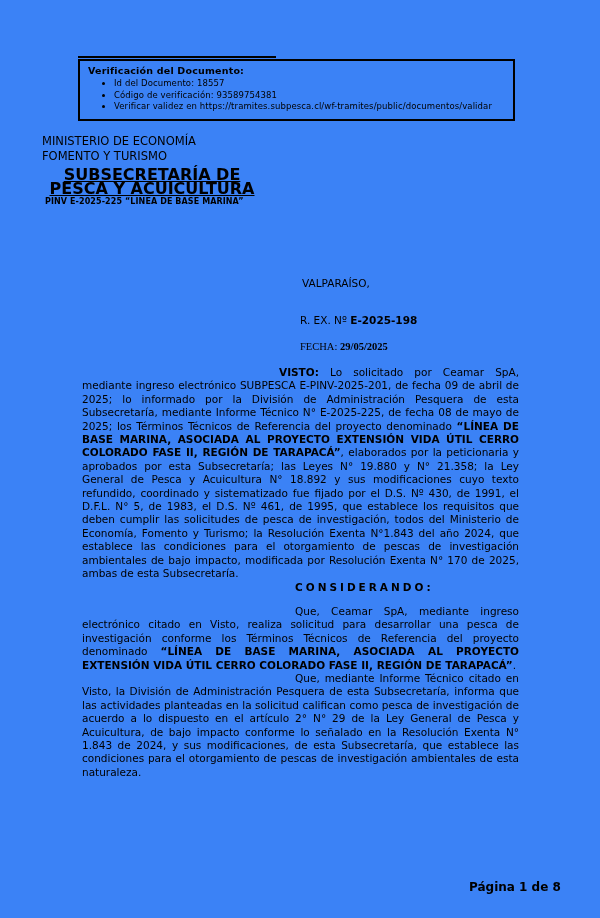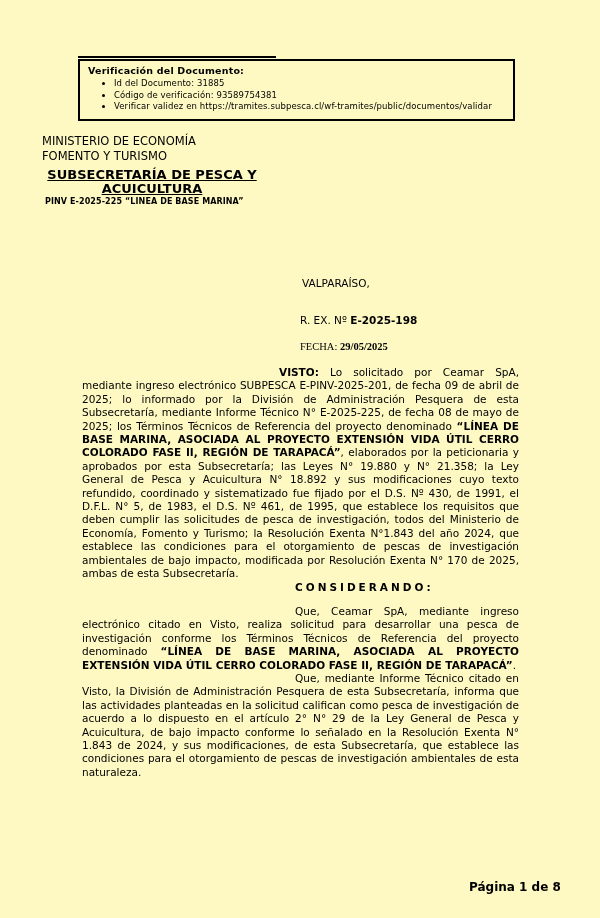--- a/index.html
+++ b/index.html
@@ -1,39 +1,39 @@
 <!DOCTYPE html>
 <html><head>
 <meta charset="utf-8">
 <style>
   html,body { margin:0; padding:0; background:#e8e8e8; }
   .page {
     position:relative; width:600px; height:918px; margin:0 auto;
-    background:#fef9c3; color:#000;
+    background:#3b82f6; color:#000;
     font-family:"DejaVu Sans", "Liberation Sans", sans-serif;
     overflow:hidden;
   }
   
   .verif-tab { position:absolute; left:78px; top:56px; width:198px; height:2px; background:#000; }
   .verif-box {
     position:absolute; left:78px; top:59px; width:421px; height:50px;
     border:2px solid #000; padding:4px 4px 4px 8px;
   }
   .verif-title { font-size:9.5px; font-weight:bold; letter-spacing:0.2px; }
   .verif-list { margin:2px 0 0 0; padding-left:26px; list-style:disc; }
   .verif-list li { font-size:8.5px; line-height:11.5px; letter-spacing:0.1px; }
 
   
   .ministry {
     position:absolute; left:42px; top:134px; width:220px;
     text-align:left; font-size:11.5px; line-height:14.5px;
   }
   .subsec {
     position:absolute; left:42px; top:168px; width:220px;
-    text-align:center; font-size:13px; font-weight:bold;
+    text-align:center; font-size:16px; font-weight:bold;
     text-decoration:underline; line-height:13.5px;
   }
   .pinv { position:absolute; left:45px; top:197px; font-size:8px; font-weight:bold; letter-spacing:0.1px; }
 
   
   .subject {
     position:absolute; left:302px; top:212px; width:220px;
     font-size:10.5px; line-height:13.5px; text-align:justify;
   }
   .city { position:absolute; left:302px; top:277px; font-size:10.5px; }
@@ -59,21 +59,21 @@
 </style>
 </head>
 <body>
 
 <div class="page">
 
   <div class="verif-tab"></div>
   <div class="verif-box">
     <div class="verif-title">Verificación del Documento:</div>
     <ul class="verif-list">
-      <li>Id del Documento: 31885</li>
+      <li>Id del Documento: 18557</li>
       <li>Código de verificación: 93589754381</li>
       <li>Verificar validez en https://tramites.subpesca.cl/wf-tramites/public/documentos/validar</li>
     </ul>
   </div>
 
   <div class="ministry"><span>MINISTERIO DE ECONOMÍA</span><br><span>FOMENTO Y TURISMO</span></div>
 
   <div class="subsec">SUBSECRETARÍA DE PESCA Y ACUICULTURA</div>
 
   <div class="pinv">PINV E-2025-225 “LINEA DE BASE MARINA”</div>

